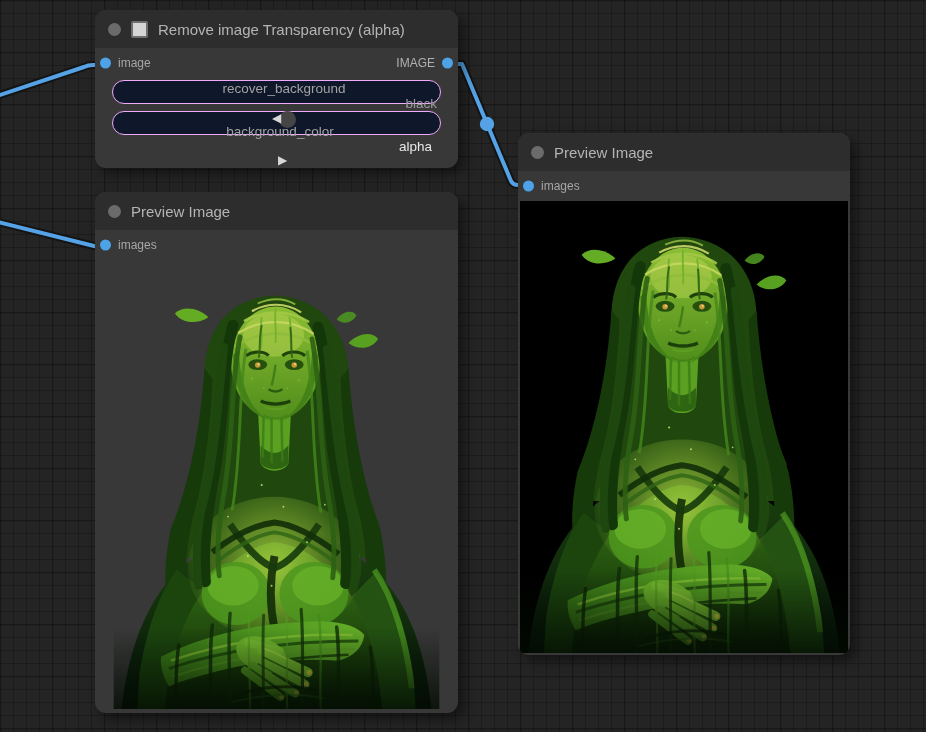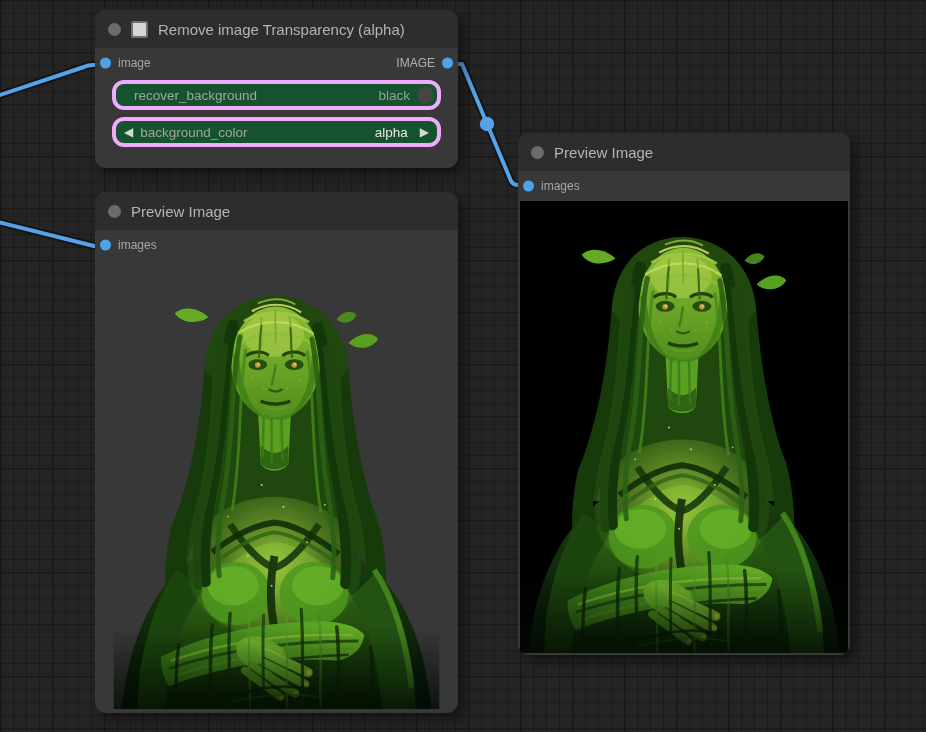--- a/index.html
+++ b/index.html
@@ -27,22 +27,22 @@
   .node-title{color:#b4b4b4;font-size:15px;white-space:nowrap;}
 
   .slot-row{position:relative;height:30px;display:flex;align-items:center;}
   .port{width:11px;height:11px;border-radius:50%;background:#4da2e8;position:absolute;top:50%;transform:translateY(-50%);}
   .port.in{left:5px;}
   .port.out{right:5px;}
   .slot-label{color:#a6a6a6;font-size:12px;}
   .in-label{margin-left:23px;}
   .out-label{margin-left:auto;margin-right:23px;color:#b0b0b0;}
 
-  .widget{height:22px;background:#14532d;border:4px solid #f0abfc;border-radius:12px;
-          margin:0 17px;display:flex;align-items:center;font-size:13.5px;}
+  .widget{height:22px;background:#0f172a;border:1px solid #f0abfc;border-radius:12px;
+          margin:0 17px;display:flex;align-items:center;font-size:13.5px;flex-direction:column;}
   .widget.toggle{margin-top:2px;padding:0 3px 0 18px;}
   .widget.combo{margin-top:7px;padding:0 8px;}
   .wname{color:#a2a2a2;white-space:nowrap;}
   .wval{margin-left:auto;color:#9c9c9c;}
   .wval.strong{color:#e8e8e8;}
   .toggle-knob{width:17px;height:17px;border-radius:50%;background:#454545;margin-left:7px;flex:none;}
   .arrow{color:#d8d8d8;font-size:12px;flex:none;line-height:1;}
   .combo .wname{margin-left:7px;}
   .combo .arrow.right{margin-left:12px;}
 

